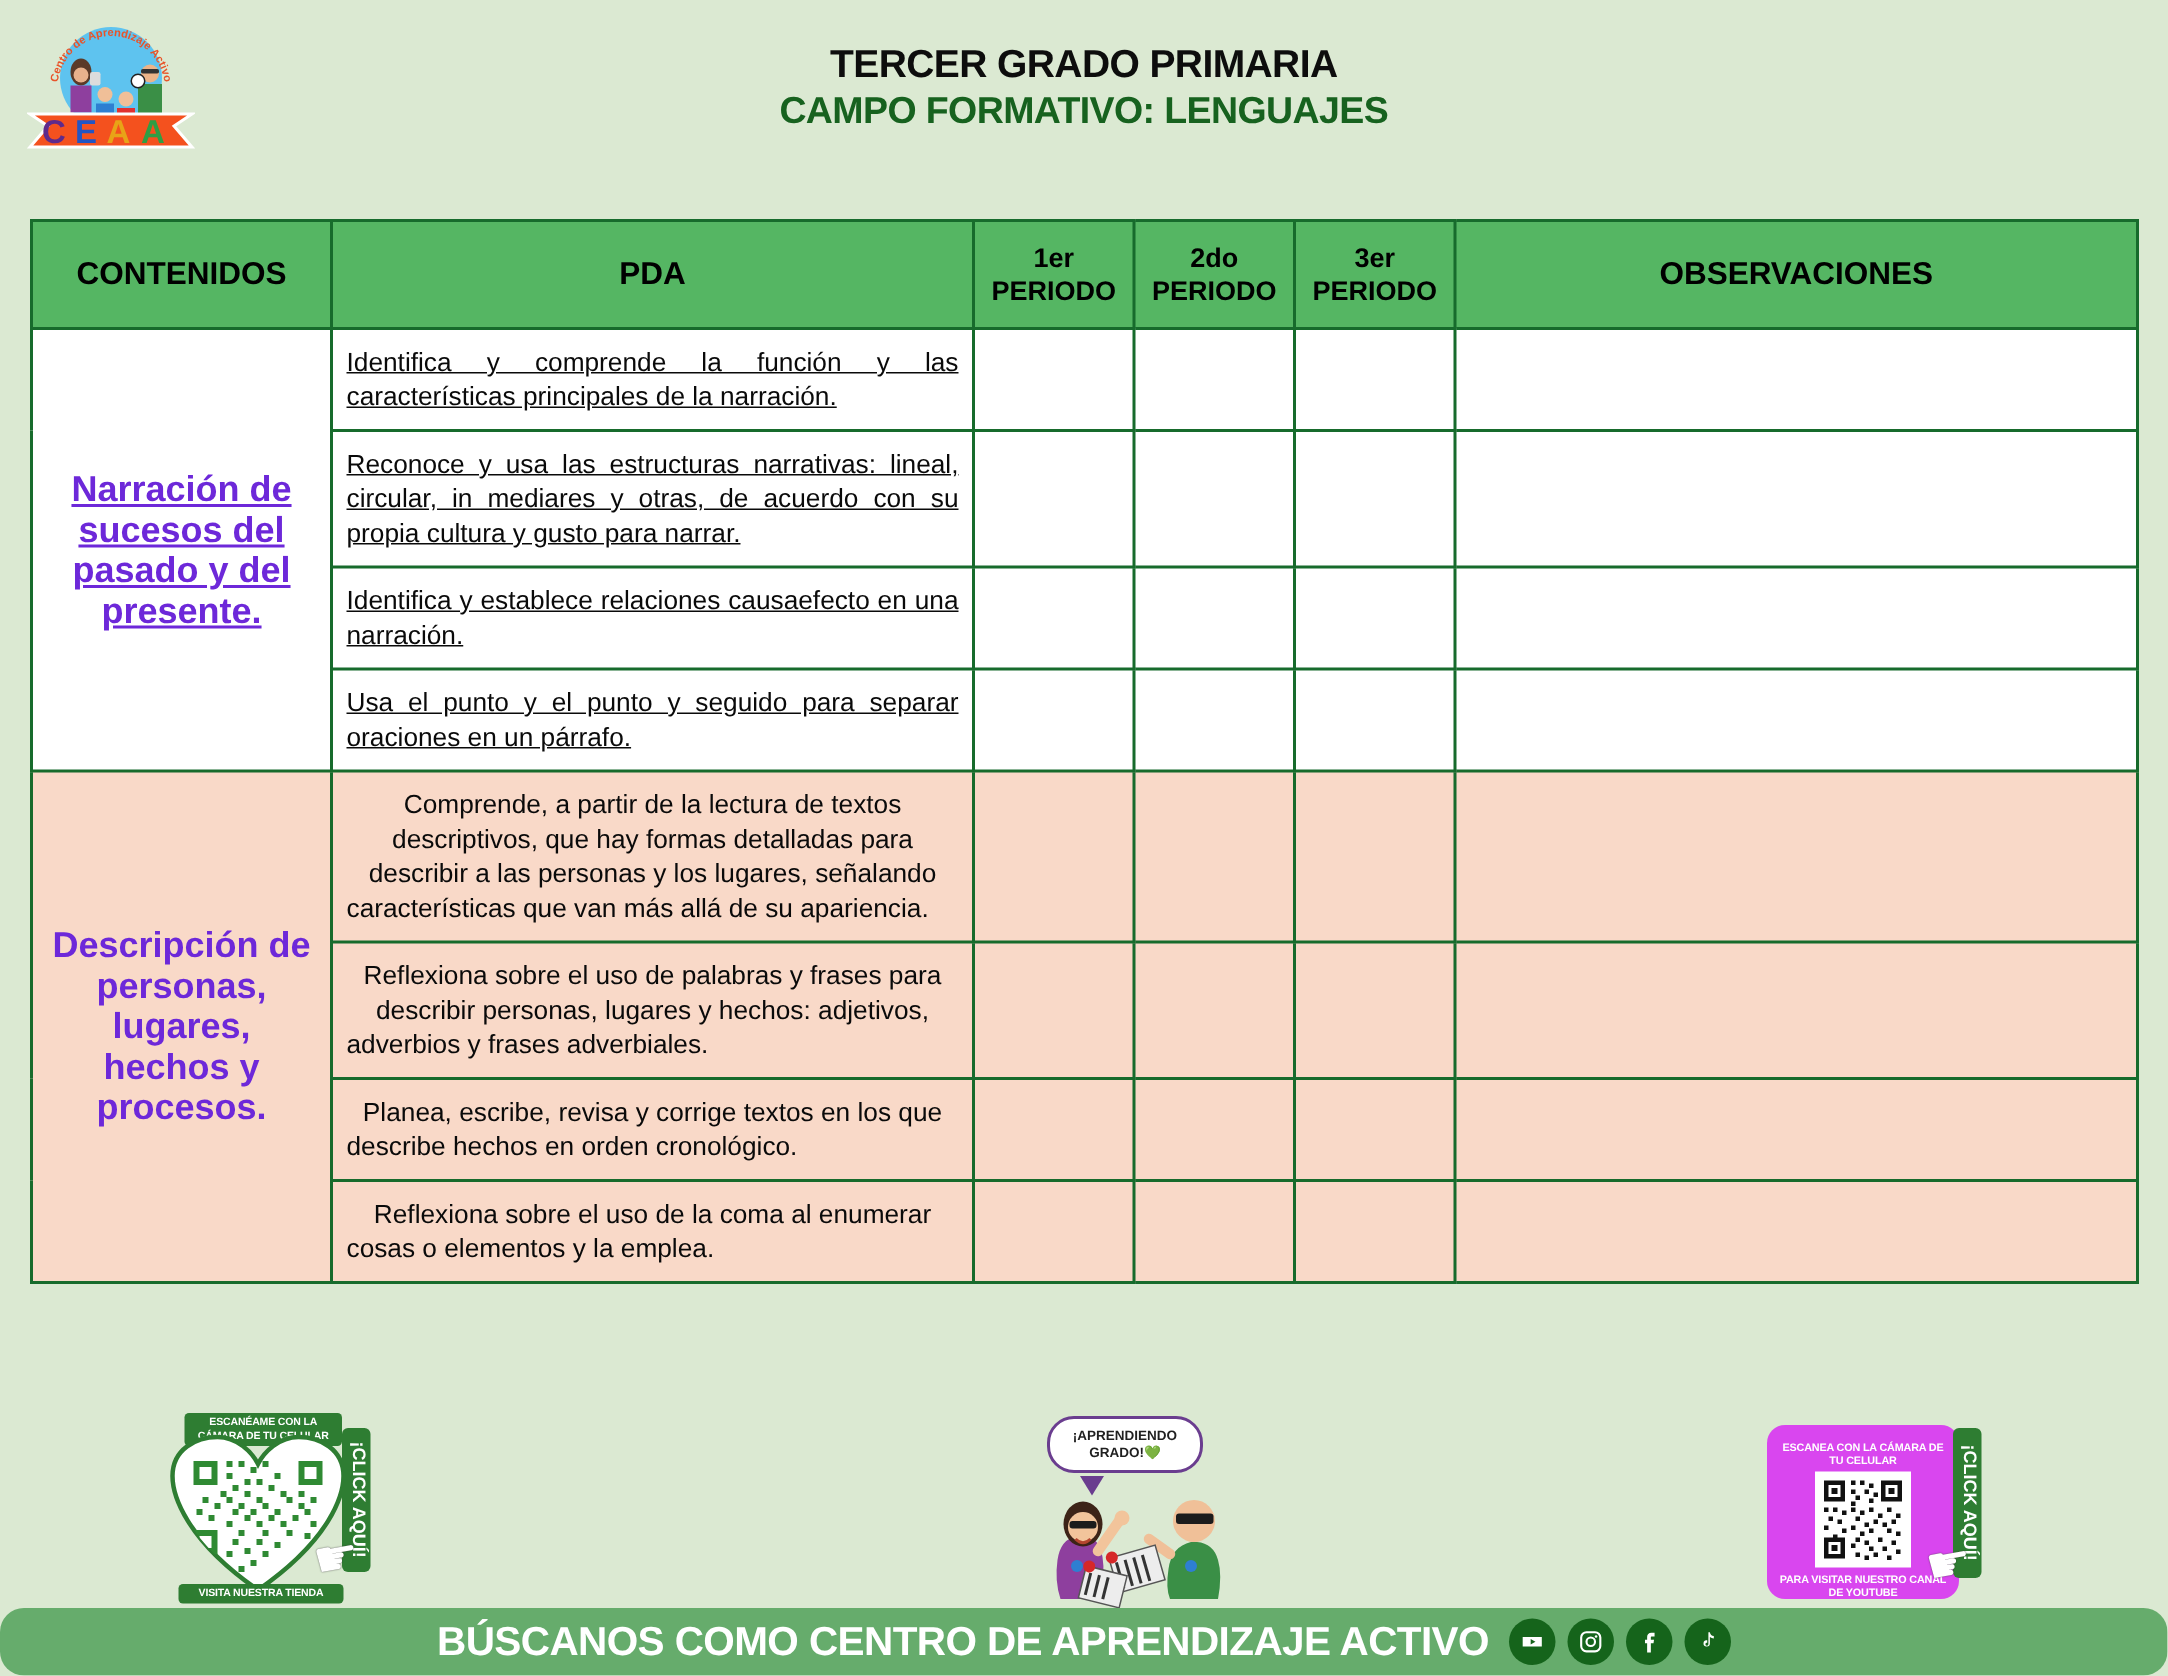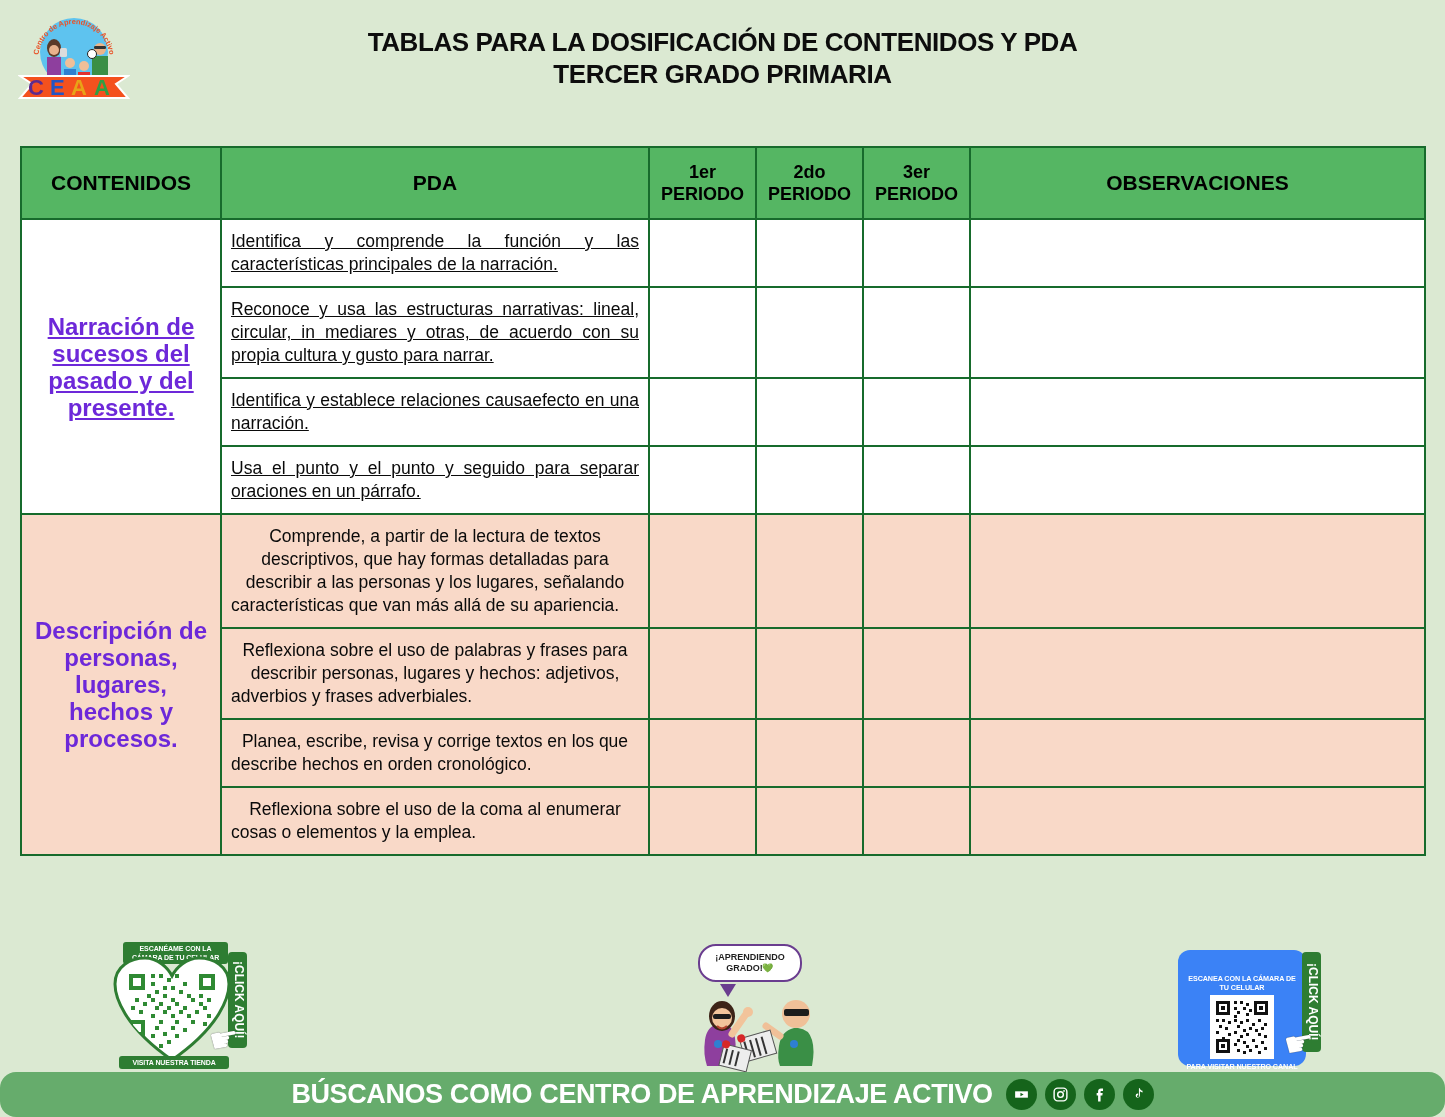--- a/index.html
+++ b/index.html
@@ -234,23 +234,23 @@
     position: absolute;
     left: 1178px;
     top: 6px;
     width: 165px;
     height: 128px;
   }
   .qr-card {
     position: absolute;
     left: 0; top: 6px;
     width: 128px; height: 116px;
-    background: #3b82f6;
+    background: #d946ef;
     border-radius: 12px;
-    padding: 24px 5px;
+    padding: 10px 5px;
     text-align: center;
   }
   .qr-card .cap {
     color: #fff;
     font-size: 7.2px;
     font-weight: bold;
     line-height: 9px;
     letter-spacing: -0.1px;
   }
   .qr-square {
@@ -326,22 +326,22 @@
 
       <path d="M2 70 L14 78 L2 92 h108 L98 78 L110 70 z" fill="#f4511e" stroke="#fff" stroke-width="2"></path>
       <text x="10" y="89" font-size="22" font-weight="bold" fill="#5e2a8c" font-family="'Liberation Sans',sans-serif">C</text>
       <text x="32" y="89" font-size="22" font-weight="bold" fill="#2355c4" font-family="'Liberation Sans',sans-serif">E</text>
       <text x="53" y="89" font-size="22" font-weight="bold" fill="#e8a317" font-family="'Liberation Sans',sans-serif">A</text>
       <text x="76" y="89" font-size="22" font-weight="bold" fill="#2f9e44" font-family="'Liberation Sans',sans-serif">A</text>
     </svg>
   </div>
 
   <div class="title-block">
-    <div class="title-line1">TABLAS PARA LA DOSIFICACIÓN DE CONTENIDOS Y PDA</div>
     <div class="title-line2">TERCER GRADO PRIMARIA</div>
+    <div class="title-line3">CAMPO FORMATIVO: LENGUAJES</div>
   </div>
 
 </div>
 
 <div class="table-wrap">
   <table class="dos">
     <colgroup>
       <col class="c-cont">
         <col class="c-pda">
         <col class="c-p1">

